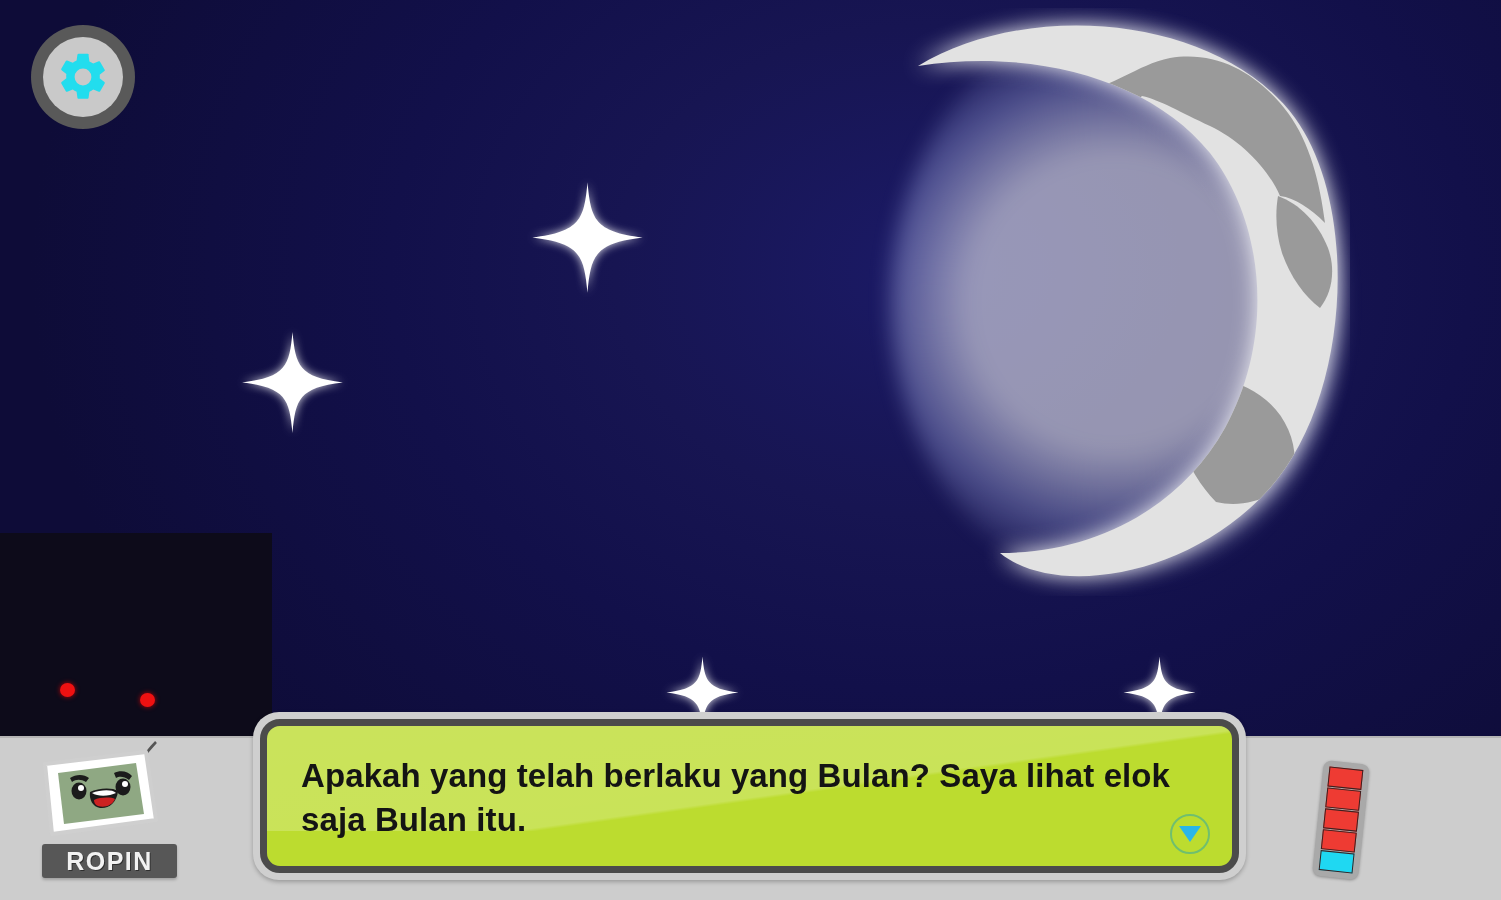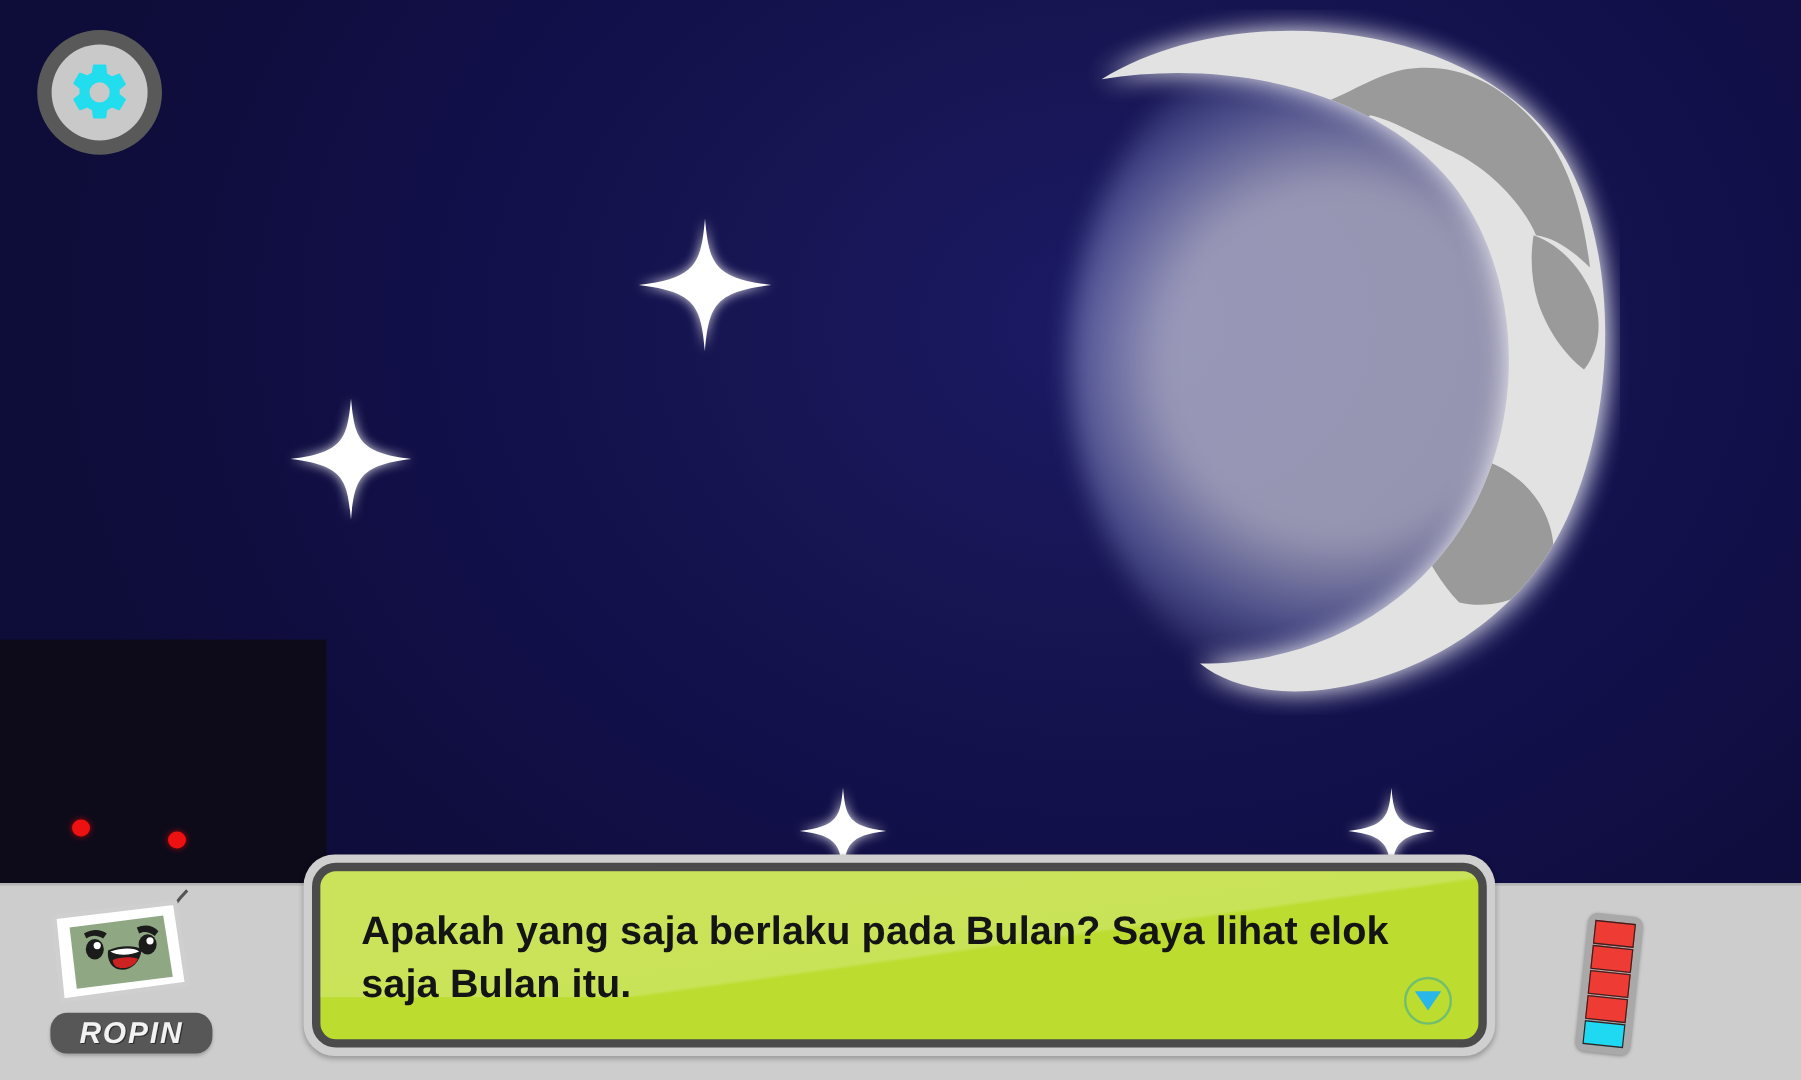--- a/index.html
+++ b/index.html
@@ -115,26 +115,25 @@
     height: 150px;
   }
   #portrait-face { position: absolute; left: 0; top: 0; }
   #name-plate {
     position: absolute;
     left: 24px;
     top: 104px;
     width: 135px;
     height: 34px;
     background: #575757;
-    border-radius: 14px;
+    border-radius: 3px;
     box-shadow: 0 2px 3px rgba(0,0,0,0.22);
     display: flex;
     align-items: center;
     justify-content: center;
-    font-style: italic;
   }
   #name-plate span {
     color: #f2f2f2;
     font-size: 25px;
     font-weight: bold;
     letter-spacing: 1.5px;
     text-shadow: 1px 1px 0 rgba(0,0,0,0.45);
   }
 
   
@@ -356,21 +355,21 @@
       <path d="M76 60 C82 57, 93 57, 97 59 C94 66, 86 68, 80 66 C77 65, 76 62, 76 60 Z" fill="#cc2222"></path>
     </svg>
     <div id="name-plate" style="background: rgb(87, 87, 87);">
       <span>ROPIN</span>
     </div>
   </div>
 
   <div id="dialogue-box" style="background: rgb(207, 207, 207);">
     <div id="dialogue-inner" style="background: rgb(188, 220, 47); border-color: rgb(75, 75, 75);">
       <div id="dialogue-shine"></div>
-      <div id="dialogue-text">Apakah yang saja berlaku pada Bulan? Saya lihat elok saja Bulan itu.</div>
+      <div id="dialogue-text">Apakah yang telah berlaku yang Bulan? Saya lihat elok saja Bulan itu.</div>
       <div id="advance-indicator">
         <div class="tri"></div>
       </div>
     </div>
   </div>
 
   <div id="meter">
     <div id="meter-frame" style="background: rgb(169, 169, 169);"></div>
     <div id="meter-cells">
         <div class="meter-cell" style="background: rgb(238, 59, 51);"></div>

